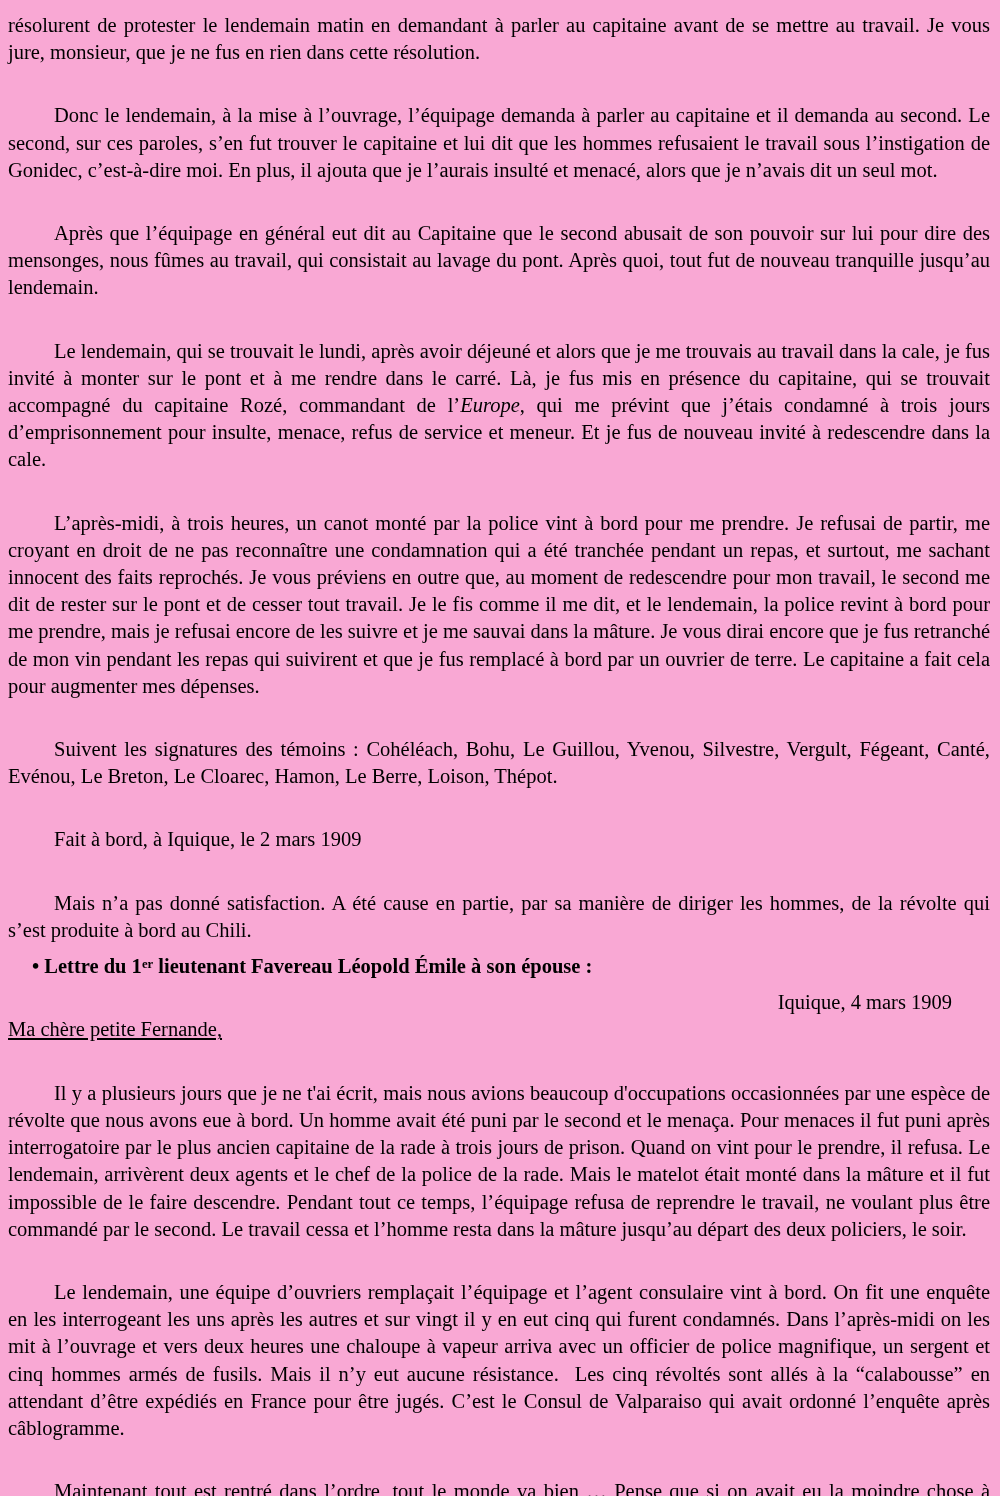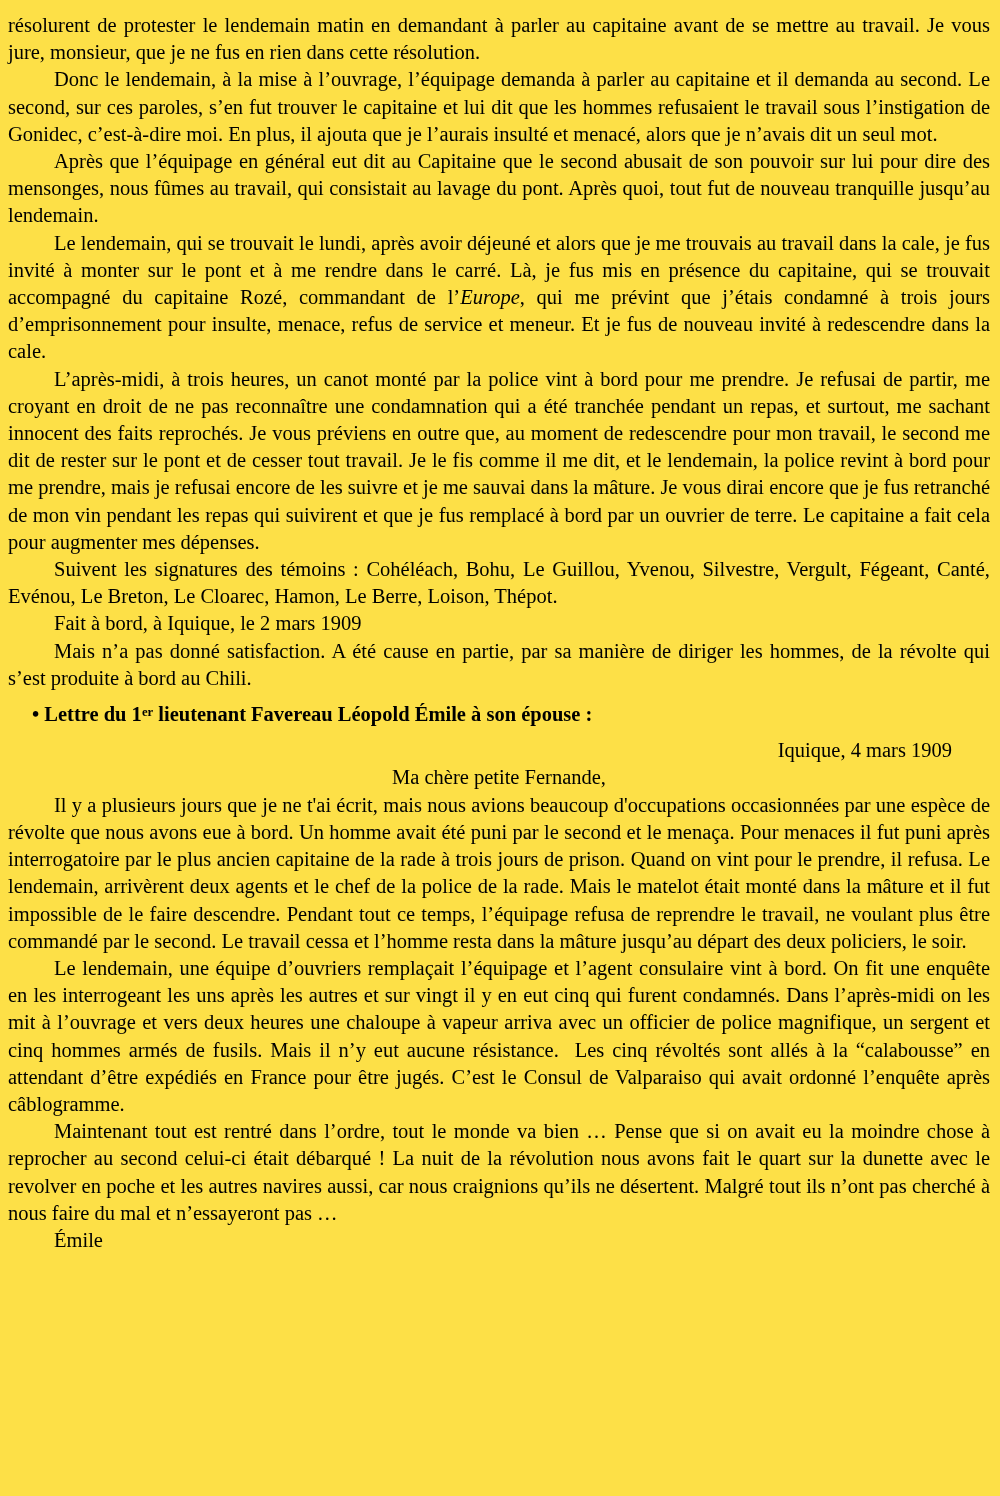--- a/index.html
+++ b/index.html
@@ -18,49 +18,49 @@
     font-family: "Liberation Serif", "DejaVu Serif", serif;
     font-size: 20.5px;
     line-height: 27.2px;
     padding: 12px 10px 0 8px;
   }
   .page p {
     margin: 0;
     text-align: justify;
     text-justify: inter-word;
   }
-  p.body { text-indent: 46px; }
+  p.body { text-indent: 46px; margin-top: 36px; }
   p.body-noindent { text-indent: 0; }
   p.bullet {
     text-align: left;
     text-indent: 0;
     font-weight: bold;
     margin: 9px 0 9px 24px;
   }
   .bullet-glyph { font-weight: bold; }
   p.right {
     text-align: right;
     text-indent: 0;
     padding-right: 38px;
   }
   p.center {
-    text-align: center;
     text-indent: 0;
+    text-decoration: underline;
   }
   .italic { font-style: italic; }
   .sup {
     font-size: 0.62em;
     vertical-align: 0.38em;
     line-height: 0;
   }
 </style>
 </head>
 <body>
 
-<div class="page" style="background: #fde047; color: rgb(0, 0, 0);">
+<div class="page" style="background: #f9a8d4; color: rgb(0, 0, 0);">
     <p class="body-noindent"><span>résolurent de protester le lendemain matin en demandant à parler au capitaine avant de se mettre au travail. Je vous jure, monsieur, que je ne fus en rien dans cette résolution.</span></p>
     <p class="body"><span>Donc le lendemain, à la mise à l’ouvrage, l’équipage demanda à parler au capitaine et il demanda au second. Le second, sur ces paroles, s’en fut trouver le capitaine et lui dit que les hommes refusaient le travail sous l’instigation de Gonidec, c’est-à-dire moi. En plus, il ajouta que je l’aurais insulté et menacé, alors que je n’avais dit un seul mot.</span></p>
     <p class="body"><span>Après que l’équipage en général eut dit au Capitaine que le second abusait de son pouvoir sur lui pour dire des mensonges, nous fûmes au travail, qui consistait au lavage du pont. Après quoi, tout fut de nouveau tranquille jusqu’au lendemain.</span></p>
     <p class="body"><span>Le lendemain, qui se trouvait le lundi, après avoir déjeuné et alors que je me trouvais au travail dans la cale, je fus invité à monter sur le pont et à me rendre dans le carré. Là, je fus mis en présence du capitaine, qui se trouvait accompagné du capitaine Rozé, commandant de l’</span><span class="italic">Europe</span><span>, qui me prévint que j’étais condamné à trois jours d’emprisonnement pour insulte, menace, refus de service et meneur. Et je fus de nouveau invité à redescendre dans la cale.</span></p>
     <p class="body"><span>L’après-midi, à trois heures, un canot monté par la police vint à bord pour me prendre. Je refusai de partir, me croyant en droit de ne pas reconnaître une condamnation qui a été tranchée pendant un repas, et surtout, me sachant innocent des faits reprochés. Je vous préviens en outre que, au moment de redescendre pour mon travail, le second me dit de rester sur le pont et de cesser tout travail. Je le fis comme il me dit, et le lendemain, la police revint à bord pour me prendre, mais je refusai encore de les suivre et je me sauvai dans la mâture. Je vous dirai encore que je fus retranché de mon vin pendant les repas qui suivirent et que je fus remplacé à bord par un ouvrier de terre. Le capitaine a fait cela pour augmenter mes dépenses.</span></p>
     <p class="body"><span>Suivent les signatures des témoins&nbsp;: Cohéléach, Bohu, Le Guillou, Yvenou, Silvestre, Vergult, Fégeant, Canté, Evénou, Le Breton, Le Cloarec, Hamon, Le Berre, Loison, Thépot.</span></p>
     <p class="body"><span>Fait à bord, à Iquique, le 2 mars 1909</span></p>
     <p class="body"><span>Mais n’a pas donné satisfaction. A été cause en partie, par sa manière de diriger les hommes, de la révolte qui s’est produite à bord au Chili.</span></p>
     <p class="bullet"><span class="bullet-glyph">• </span><span>Lettre du 1</span><span class="sup">er</span><span> lieutenant Favereau Léopold Émile à son épouse&nbsp;:</span></p>
     <p class="right"><span>Iquique, 4 mars 1909</span></p>

